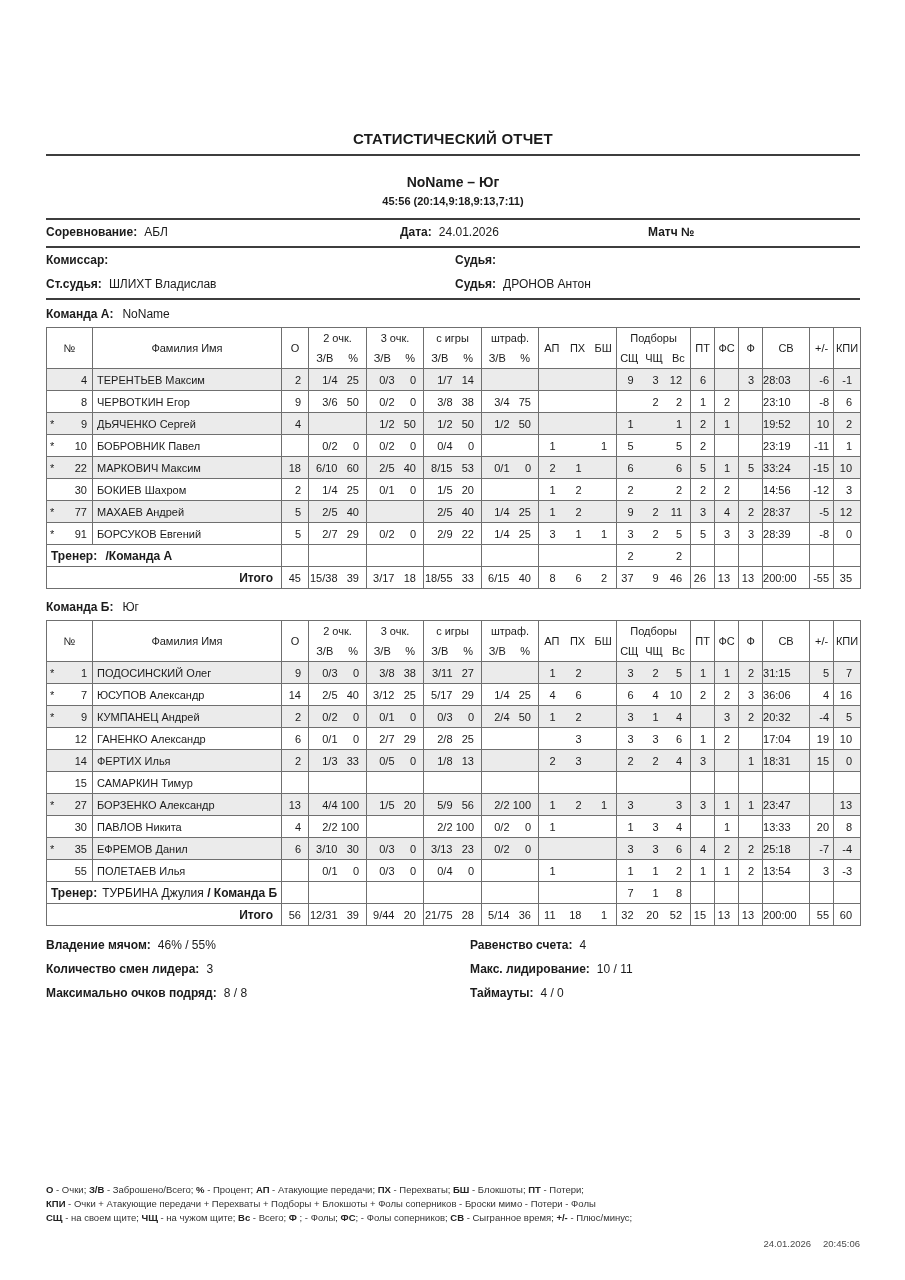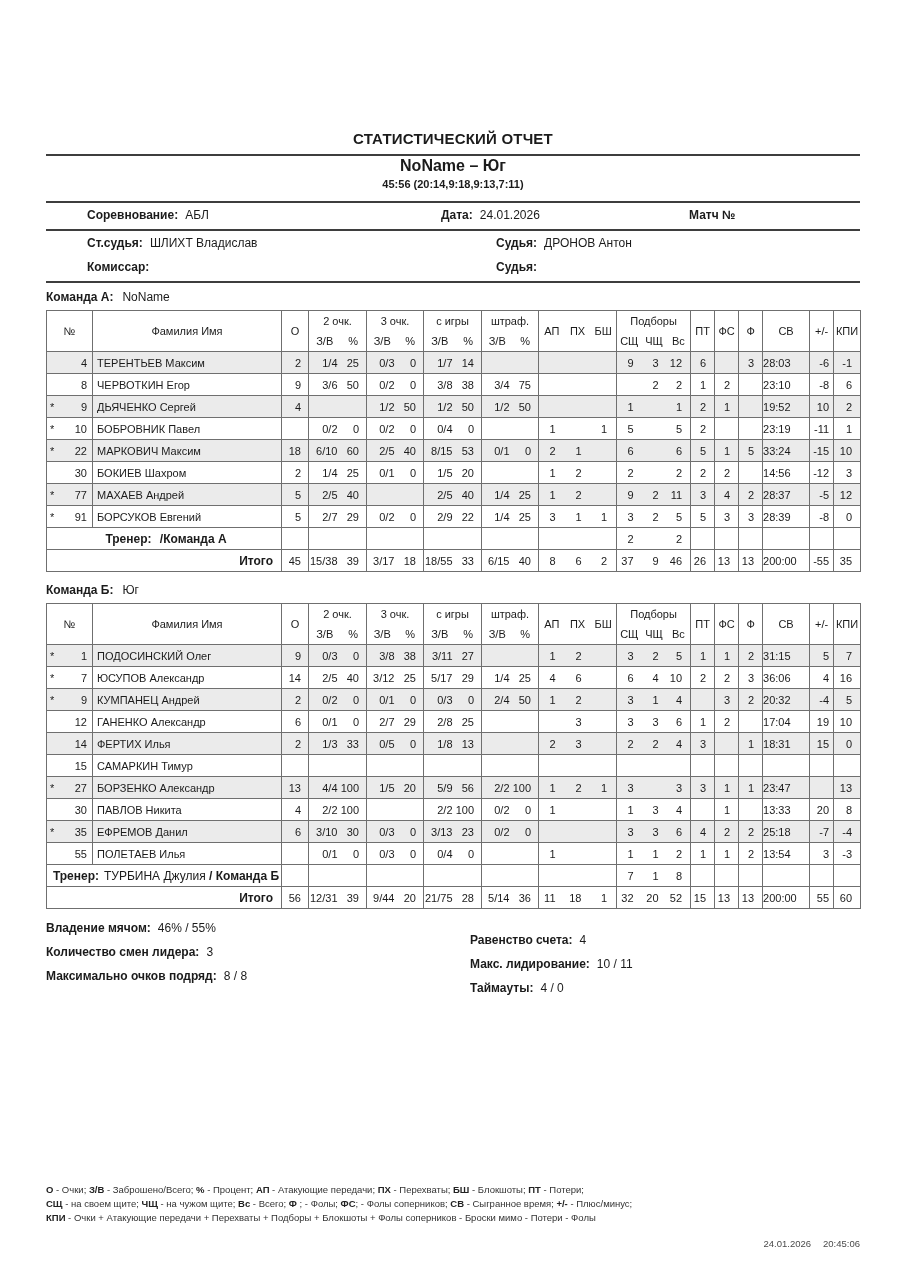--- a/index.html
+++ b/index.html
@@ -1,28 +1,28 @@
 <!DOCTYPE html>
 <html><head>
 <meta charset="utf-8">
 <style>
   html,body{margin:0;padding:0;background:#fff;}
   .page{position:relative;width:905px;height:1280px;background:#fff;overflow:hidden;
         font-family:"Liberation Sans",sans-serif;color:#1b1b1b;}
   .content{position:absolute;left:46px;top:16px;width:814px;}
   .title{margin:0;padding-top:112px;font-size:15px;font-weight:bold;text-align:center;line-height:21px;letter-spacing:.2px;}
   .rule{border-top:2px solid #3e3e3e;height:0;margin-top:5px;}
-  .match-title{font-size:16px;font-weight:bold;text-align:center;line-height:19px;}
+  .match-title{margin-top:17px;font-size:14px;font-weight:bold;text-align:center;line-height:19px;}
   .score-line{font-size:11px;font-weight:bold;text-align:center;line-height:19px;}
   .rule2{border-top:2px solid #3e3e3e;height:0;margin-top:7px;}
   .inforow{position:relative;height:24px;font-size:12px;}
-  .inforow .cell{position:absolute;top:5px;white-space:nowrap;margin-left:41px;}
+  .inforow .cell{position:absolute;top:5px;white-space:nowrap;}
   .lab{font-weight:bold;}
   .val{font-weight:normal;margin-left:7px;}
-  .pos0{left:0;} .pos1{left:354px;} .pos2{left:602px;} .posr{left:409px;} .poss{left:424px;margin-top:12px;}
+  .pos0{left:0;} .pos1{left:354px;} .pos2{left:602px;} .posr{left:409px;} .poss{left:424px;}
   .caption{font-size:12px;font-weight:bold;margin:6px 0 5px 0;line-height:16px;}
   .caption .val{margin-left:9px;}
   table{border-collapse:collapse;table-layout:fixed;width:814px;font-size:11px;}
   table{border:1px solid #6f6f6f;}
   th,td{padding:0;height:20px;font-weight:normal;overflow:hidden;white-space:nowrap;}
   tbody td{height:21px;border-bottom:1px solid #6f6f6f;}
   thead th{border-bottom:1px solid #6f6f6f;text-align:center;}
   thead th.grp{border-bottom:none;}
   .bl{border-left:1px solid #6f6f6f;}
   tr.zebra td{background:#ebebeb;}
@@ -33,21 +33,21 @@
   .c-name{text-align:left;padding-left:4px;margin-left:28px;}
   .c-o{text-align:right;padding-right:7px;}
   .c-zv{text-align:right;padding-right:3px;}
   .c-pct{text-align:right;padding-right:7px;}
   .c-g{text-align:right;padding-right:9px;}
   .c-r{text-align:right;padding-right:8px;}
   .c-n{text-align:right;padding-right:8px;}
   .c-sv{padding-right:20px;}
   .c-pm{text-align:right;padding-right:4px;}
   .c-kpi{text-align:right;padding-right:8px;}
-  .coach-cell{text-align:center;padding-left:4px;font-size:12px;}
+  .coach-cell{text-align:left;padding-left:4px;font-size:12px;}
   .coach-cell .nm{font-weight:normal;margin-left:5px;}
   .coach-cell .tm{font-weight:bold;}
   .total-label{text-align:right;padding-right:8px;font-weight:bold;font-size:12px;}
   .summary{margin-top:8px;}
   .sumrow{position:relative;height:24px;font-size:12px;}
   .sumrow .cell{position:absolute;top:4px;white-space:nowrap;}
   .legend{position:absolute;left:46px;top:1183px;width:814px;font-size:9.5px;color:#333;line-height:14px;}
   .legend b{color:#222;}
   .timestamp{position:absolute;top:1238px;right:45px;font-size:9.5px;color:#4a4a4a;white-space:nowrap;}
   .timestamp span{margin-left:12px;}
@@ -66,26 +66,26 @@
     <div class="rule2"></div>
 
     <div class="inforow">
       <span class="cell pos0"><span class="lab">Соревнование:</span><span class="val">АБЛ</span></span>
       <span class="cell pos1"><span class="lab">Дата:</span><span class="val">24.01.2026</span></span>
       <span class="cell pos2"><span class="lab">Матч №</span></span>
     </div>
     <div class="rule2" style="margin-top:2px;"></div>
 
     <div class="inforow">
+      <span class="cell pos0"><span class="lab">Комиссар:</span></span>
+      <span class="cell posr"><span class="lab">Судья:</span></span>
+    </div>
+    <div class="inforow">
       <span class="cell pos0"><span class="lab">Ст.судья:</span><span class="val">ШЛИХТ Владислав</span></span>
       <span class="cell posr"><span class="lab">Судья:</span><span class="val">ДРОНОВ Антон</span></span>
-    </div>
-    <div class="inforow">
-      <span class="cell pos0"><span class="lab">Комиссар:</span></span>
-      <span class="cell posr"><span class="lab">Судья:</span></span>
     </div>
     <div class="rule2" style="margin-top:2px;"></div>
 
     <div class="caption">
       <span class="lab">Команда А:</span><span class="val">NoName</span>
     </div>
 
     <table>
       <colgroup>
         <col style="width:46px">
@@ -783,20 +783,20 @@
       </div>
       <div class="sumrow">
         <span class="cell pos0"><span class="lab">Максимально очков подряд:</span><span class="val">8 / 8</span></span>
         <span class="cell poss"><span class="lab">Таймауты:</span><span class="val">4 / 0</span></span>
       </div>
     </div>
   </div>
 
   <div class="legend" id="legend">
       <div><b>О</b> - Очки; <b>З/В</b> - Заброшено/Всего; <b>%</b> - Процент; <b>АП</b> - Атакующие передачи; <b>ПХ</b> - Перехваты; <b>БШ</b> - Блокшоты; <b>ПТ</b> - Потери;</div>
+      <div><b>КПИ</b> - Очки + Атакующие передачи + Перехваты + Подборы + Блокшоты + Фолы соперников - Броски мимо - Потери - Фолы</div>
       <div><b>СЩ</b> - на своем щите; <b>ЧЩ</b> - на чужом щите; <b>Вс</b> - Всего; <b>Ф</b> ; - Фолы; <b>ФС</b>; - Фолы соперников; <b>СВ</b> - Сыгранное время; <b>+/-</b> - Плюс/минус;</div>
-      <div><b>КПИ</b> - Очки + Атакующие передачи + Перехваты + Подборы + Блокшоты + Фолы соперников - Броски мимо - Потери - Фолы</div>
     </div>
 
   <div class="timestamp">
     <span style="margin-left:0">24.01.2026</span><span>20:45:06</span>
   </div>
 </div>
 
 </body></html>

